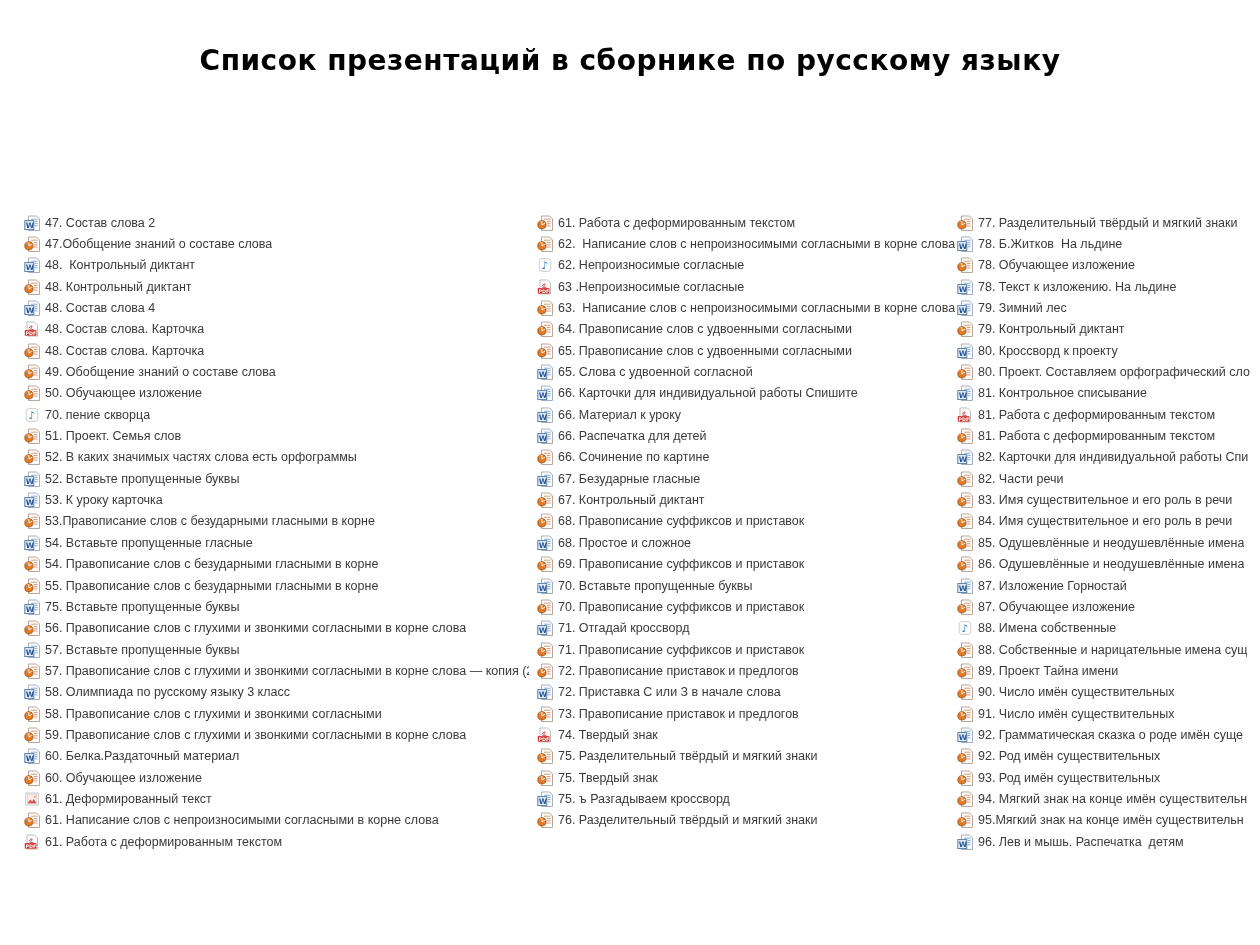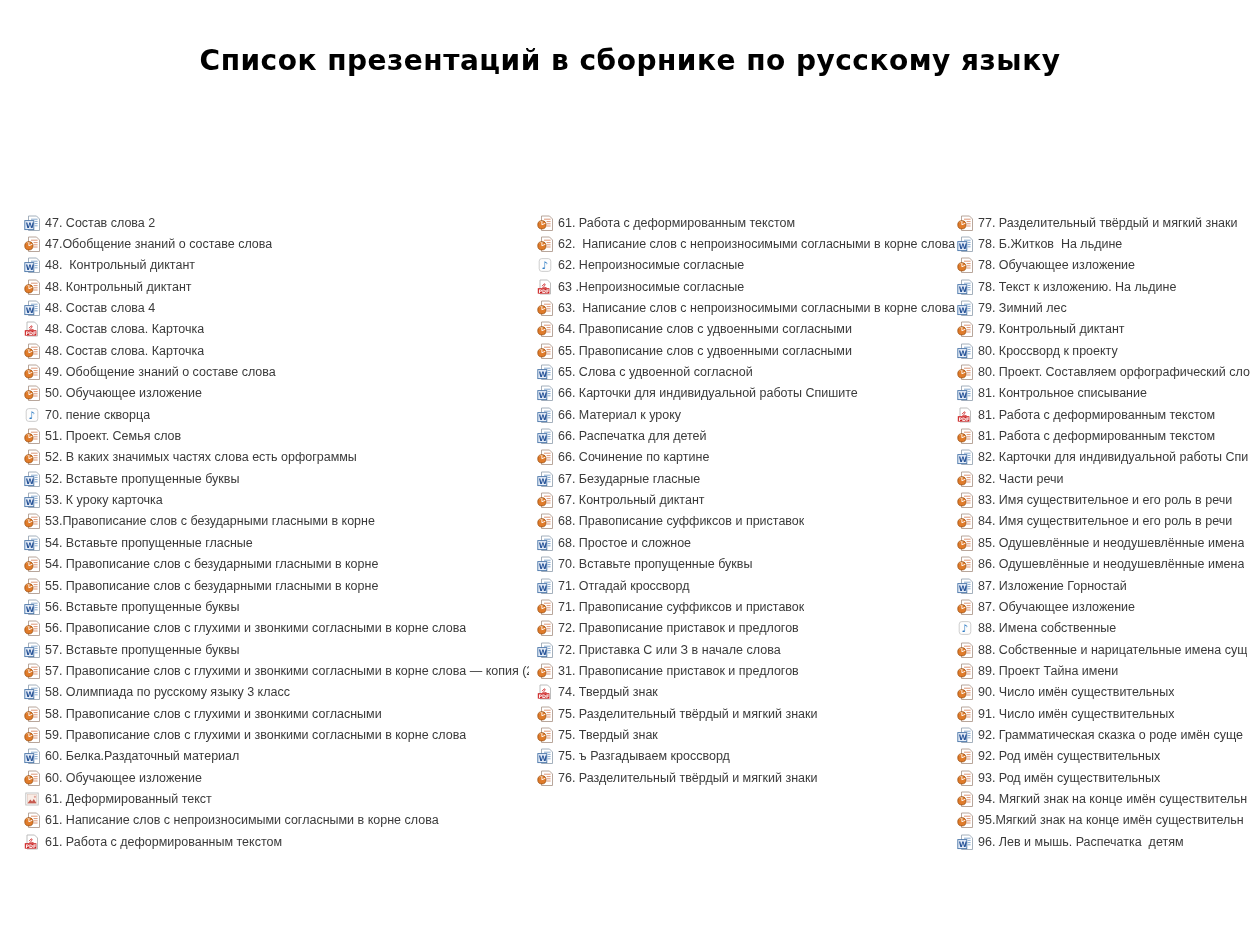--- a/index.html
+++ b/index.html
@@ -323,21 +323,21 @@
           <g stroke="#7ba0c8" stroke-width="0.9">
             <line x1="7" y1="4.2" x2="13.6" y2="4.2"></line>
             <line x1="10.6" y1="6.4" x2="13.6" y2="6.4"></line>
             <line x1="10.6" y1="8.6" x2="13.6" y2="8.6"></line>
             <line x1="10.6" y1="10.8" x2="13.6" y2="10.8"></line>
           </g>
           <rect x="0.8" y="5.6" width="9" height="9" fill="#e6eef9" stroke="#4a76a8" stroke-width="0.9"></rect>
           <text x="1.7" y="13" font-size="7.6" font-weight="bold" fill="#2a5699" font-family="DejaVu Sans, sans-serif">W</text>
         </svg>
       </span>
-      <span class="label">56. Вставьте пропущенные буквы</span>
+      <span class="label">75. Вставьте пропущенные буквы</span>
     </div>
     <div class="row">
       <span class="icon">
         <svg viewBox="0 0 16 16">
           <path d="M4.5 1h8l3 3v11.5h-11z" fill="#fff" stroke="#b09c90" stroke-width="0.9"></path>
           <g stroke="#d98a66" stroke-width="0.9">
             <line x1="7" y1="4.2" x2="13.6" y2="4.2"></line>
             <line x1="9.6" y1="6.6" x2="13.6" y2="6.6"></line>
             <line x1="9.6" y1="8.8" x2="13.6" y2="8.8"></line>
             <line x1="9.6" y1="11" x2="13.6" y2="11"></line>
@@ -754,36 +754,70 @@
           </g>
           <rect x="0.8" y="5.6" width="9" height="9" fill="#e6eef9" stroke="#4a76a8" stroke-width="0.9"></rect>
           <text x="1.7" y="13" font-size="7.6" font-weight="bold" fill="#2a5699" font-family="DejaVu Sans, sans-serif">W</text>
         </svg>
       </span>
       <span class="label">68. Простое и сложное</span>
     </div>
     <div class="row">
       <span class="icon">
         <svg viewBox="0 0 16 16">
+          <path d="M4.5 1h8l3 3v11.5h-11z" fill="#fff" stroke="#b09c90" stroke-width="0.9"></path>
+          <g stroke="#d98a66" stroke-width="0.9">
+            <line x1="7" y1="4.2" x2="13.6" y2="4.2"></line>
+            <line x1="9.6" y1="6.6" x2="13.6" y2="6.6"></line>
+            <line x1="9.6" y1="8.8" x2="13.6" y2="8.8"></line>
+            <line x1="9.6" y1="11" x2="13.6" y2="11"></line>
+          </g>
+          <circle cx="4.9" cy="9.8" r="4.1" fill="#e07b2a" stroke="#9c4a08" stroke-width="0.8"></circle>
+          <path d="M4.9 9.8 V6 M4.9 9.8 L8.4 8.2" stroke="#fff" stroke-width="0.9" fill="none"></path>
+          <path d="M2.2 7.4a3.4 3.4 0 0 1 1.6-1.3" stroke="#f6bd84" stroke-width="1" fill="none"></path>
+        </svg>
+      </span>
+      <span class="label">69. Правописание суффиксов и приставок</span>
+    </div>
+    <div class="row">
+      <span class="icon">
+        <svg viewBox="0 0 16 16">
           <path d="M4.5 1h8l3 3v11.5h-11z" fill="#fff" stroke="#9aa7b4" stroke-width="0.9"></path>
           <g stroke="#7ba0c8" stroke-width="0.9">
             <line x1="7" y1="4.2" x2="13.6" y2="4.2"></line>
             <line x1="10.6" y1="6.4" x2="13.6" y2="6.4"></line>
             <line x1="10.6" y1="8.6" x2="13.6" y2="8.6"></line>
             <line x1="10.6" y1="10.8" x2="13.6" y2="10.8"></line>
           </g>
           <rect x="0.8" y="5.6" width="9" height="9" fill="#e6eef9" stroke="#4a76a8" stroke-width="0.9"></rect>
           <text x="1.7" y="13" font-size="7.6" font-weight="bold" fill="#2a5699" font-family="DejaVu Sans, sans-serif">W</text>
         </svg>
       </span>
       <span class="label">70. Вставьте пропущенные буквы</span>
     </div>
     <div class="row">
       <span class="icon">
         <svg viewBox="0 0 16 16">
+          <path d="M4.5 1h8l3 3v11.5h-11z" fill="#fff" stroke="#b09c90" stroke-width="0.9"></path>
+          <g stroke="#d98a66" stroke-width="0.9">
+            <line x1="7" y1="4.2" x2="13.6" y2="4.2"></line>
+            <line x1="9.6" y1="6.6" x2="13.6" y2="6.6"></line>
+            <line x1="9.6" y1="8.8" x2="13.6" y2="8.8"></line>
+            <line x1="9.6" y1="11" x2="13.6" y2="11"></line>
+          </g>
+          <circle cx="4.9" cy="9.8" r="4.1" fill="#e07b2a" stroke="#9c4a08" stroke-width="0.8"></circle>
+          <path d="M4.9 9.8 V6 M4.9 9.8 L8.4 8.2" stroke="#fff" stroke-width="0.9" fill="none"></path>
+          <path d="M2.2 7.4a3.4 3.4 0 0 1 1.6-1.3" stroke="#f6bd84" stroke-width="1" fill="none"></path>
+        </svg>
+      </span>
+      <span class="label">70. Правописание суффиксов и приставок</span>
+    </div>
+    <div class="row">
+      <span class="icon">
+        <svg viewBox="0 0 16 16">
           <path d="M4.5 1h8l3 3v11.5h-11z" fill="#fff" stroke="#9aa7b4" stroke-width="0.9"></path>
           <g stroke="#7ba0c8" stroke-width="0.9">
             <line x1="7" y1="4.2" x2="13.6" y2="4.2"></line>
             <line x1="10.6" y1="6.4" x2="13.6" y2="6.4"></line>
             <line x1="10.6" y1="8.6" x2="13.6" y2="8.6"></line>
             <line x1="10.6" y1="10.8" x2="13.6" y2="10.8"></line>
           </g>
           <rect x="0.8" y="5.6" width="9" height="9" fill="#e6eef9" stroke="#4a76a8" stroke-width="0.9"></rect>
           <text x="1.7" y="13" font-size="7.6" font-weight="bold" fill="#2a5699" font-family="DejaVu Sans, sans-serif">W</text>
         </svg>
@@ -848,21 +882,21 @@
             <line x1="7" y1="4.2" x2="13.6" y2="4.2"></line>
             <line x1="9.6" y1="6.6" x2="13.6" y2="6.6"></line>
             <line x1="9.6" y1="8.8" x2="13.6" y2="8.8"></line>
             <line x1="9.6" y1="11" x2="13.6" y2="11"></line>
           </g>
           <circle cx="4.9" cy="9.8" r="4.1" fill="#e07b2a" stroke="#9c4a08" stroke-width="0.8"></circle>
           <path d="M4.9 9.8 V6 M4.9 9.8 L8.4 8.2" stroke="#fff" stroke-width="0.9" fill="none"></path>
           <path d="M2.2 7.4a3.4 3.4 0 0 1 1.6-1.3" stroke="#f6bd84" stroke-width="1" fill="none"></path>
         </svg>
       </span>
-      <span class="label">31. Правописание приставок и предлогов</span>
+      <span class="label">73. Правописание приставок и предлогов</span>
     </div>
     <div class="row">
       <span class="icon">
         <svg viewBox="0 0 16 16">
           <path d="M3 1h7.5l3 3v11h-10.5z" fill="#fff" stroke="#b5b5b5" stroke-width="0.9"></path>
           <path d="M5.2 7.2c2.2-3.4 3.6-2.6 2.4-.6-1 1.7-2.8 2.4-1.4 2.4 1.2 0 3-1 3.4-.2" stroke="#cc2222" stroke-width="0.9" fill="none"></path>
           <rect x="0.8" y="9.2" width="11.6" height="5.4" fill="#cc2222"></rect>
           <text x="1.6" y="13.5" font-size="4.8" font-weight="bold" fill="#fff" font-family="DejaVu Sans, sans-serif">PDF</text>
         </svg>
       </span>

